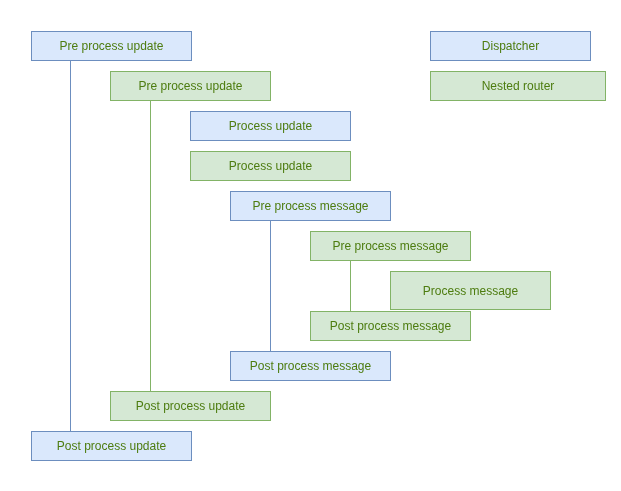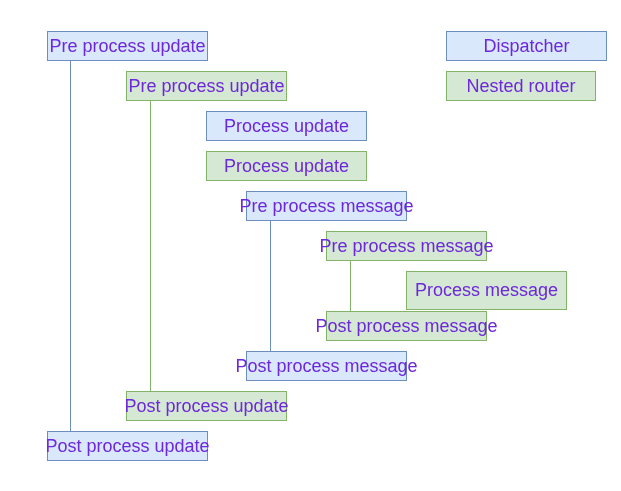--- a/index.html
+++ b/index.html
@@ -14,25 +14,24 @@
     background: #ffffff;
     overflow: hidden;
     font-family: "Liberation Sans", sans-serif;
   }
   .node {
     position: absolute;
     box-sizing: border-box;
     display: flex;
     align-items: center;
     justify-content: center;
-    font-size: 18px;
-    color: #6d28d9;
+    font-size: 12px;
+    color: #4d7c0f;
     white-space: nowrap;
     z-index: 2;
-    margin-left: 16px;
   }
   .node.dispatcher {
     background: #dae8fc;
     border: 1px solid #6c8ebf;
   }
   .node.nested_router {
     background: #d5e8d4;
     border: 1px solid #82b366;
   }
   .connector {
@@ -87,17 +86,17 @@
         <span>Post process update</span>
       </div>
       <div class="node dispatcher" style="left: 31px; top: 431px; width: 161px; height: 30px;">
         <span>Post process update</span>
       </div>
     </div>
   <div id="legend">
       <div class="node dispatcher" style="left: 430px; top: 31px; width: 161px; height: 30px; justify-content: center;">
         <span>Dispatcher</span>
       </div>
-      <div class="node nested_router" style="left: 430px; top: 71px; width: 150px; height: 30px;">
+      <div class="node nested_router" style="left: 430px; top: 71px; width: 176px; height: 30px;">
         <span>Nested router</span>
       </div>
     </div>
 </div>
 
 </body></html>

